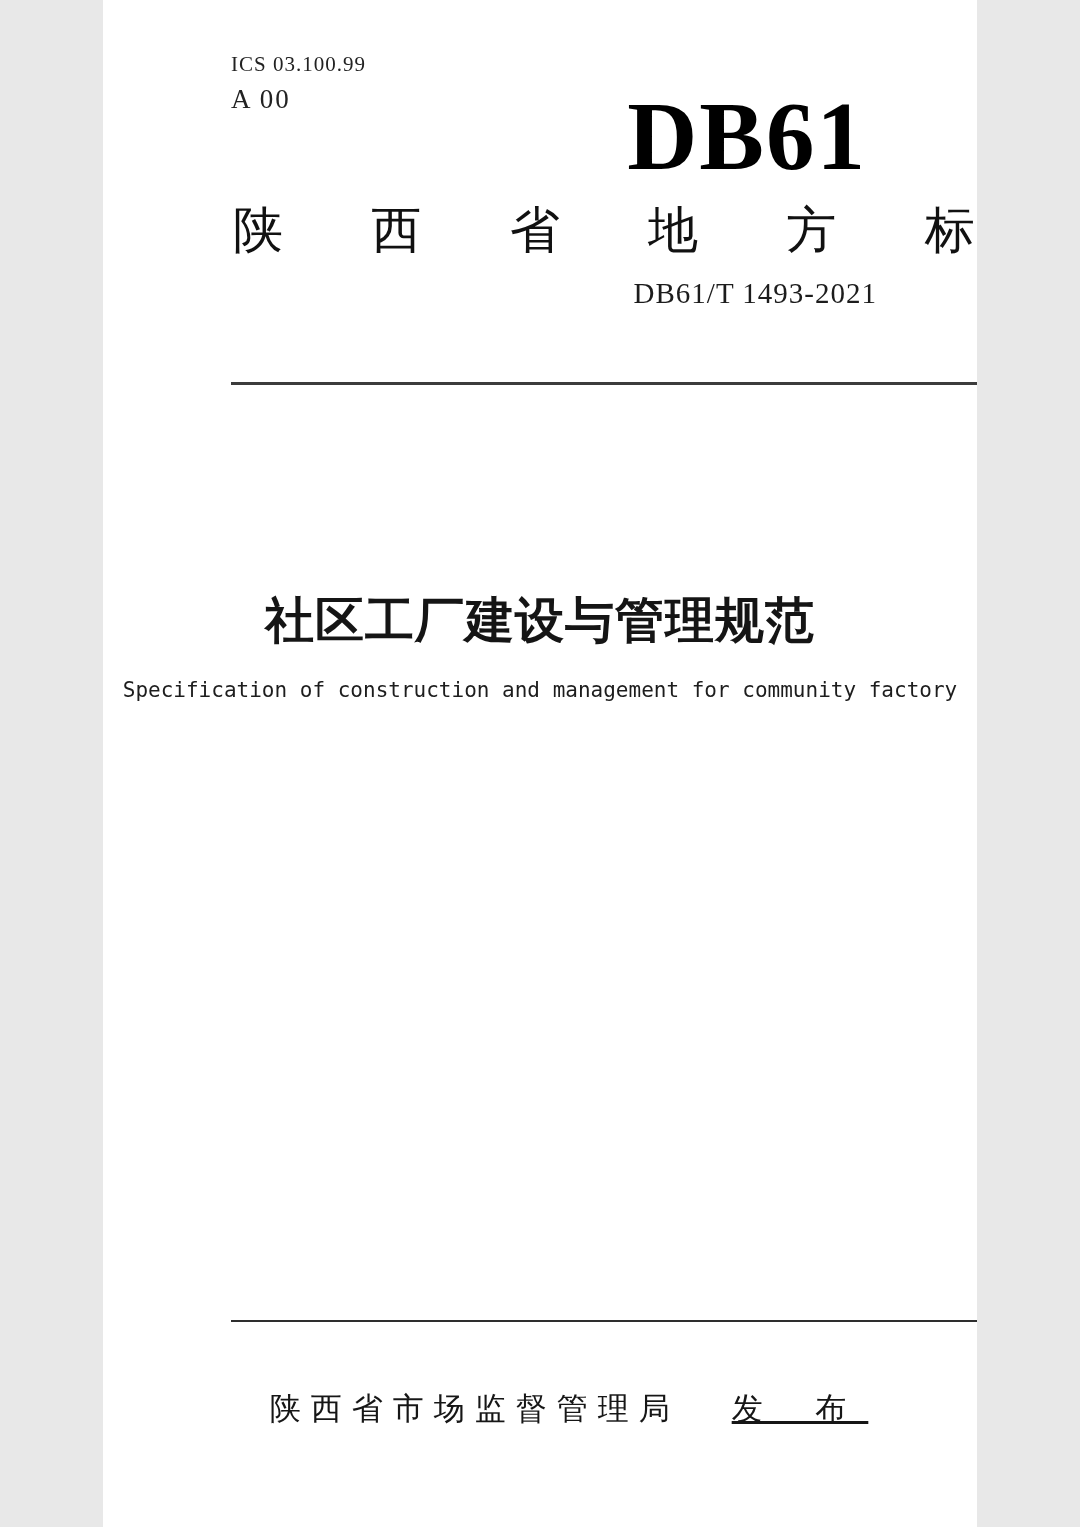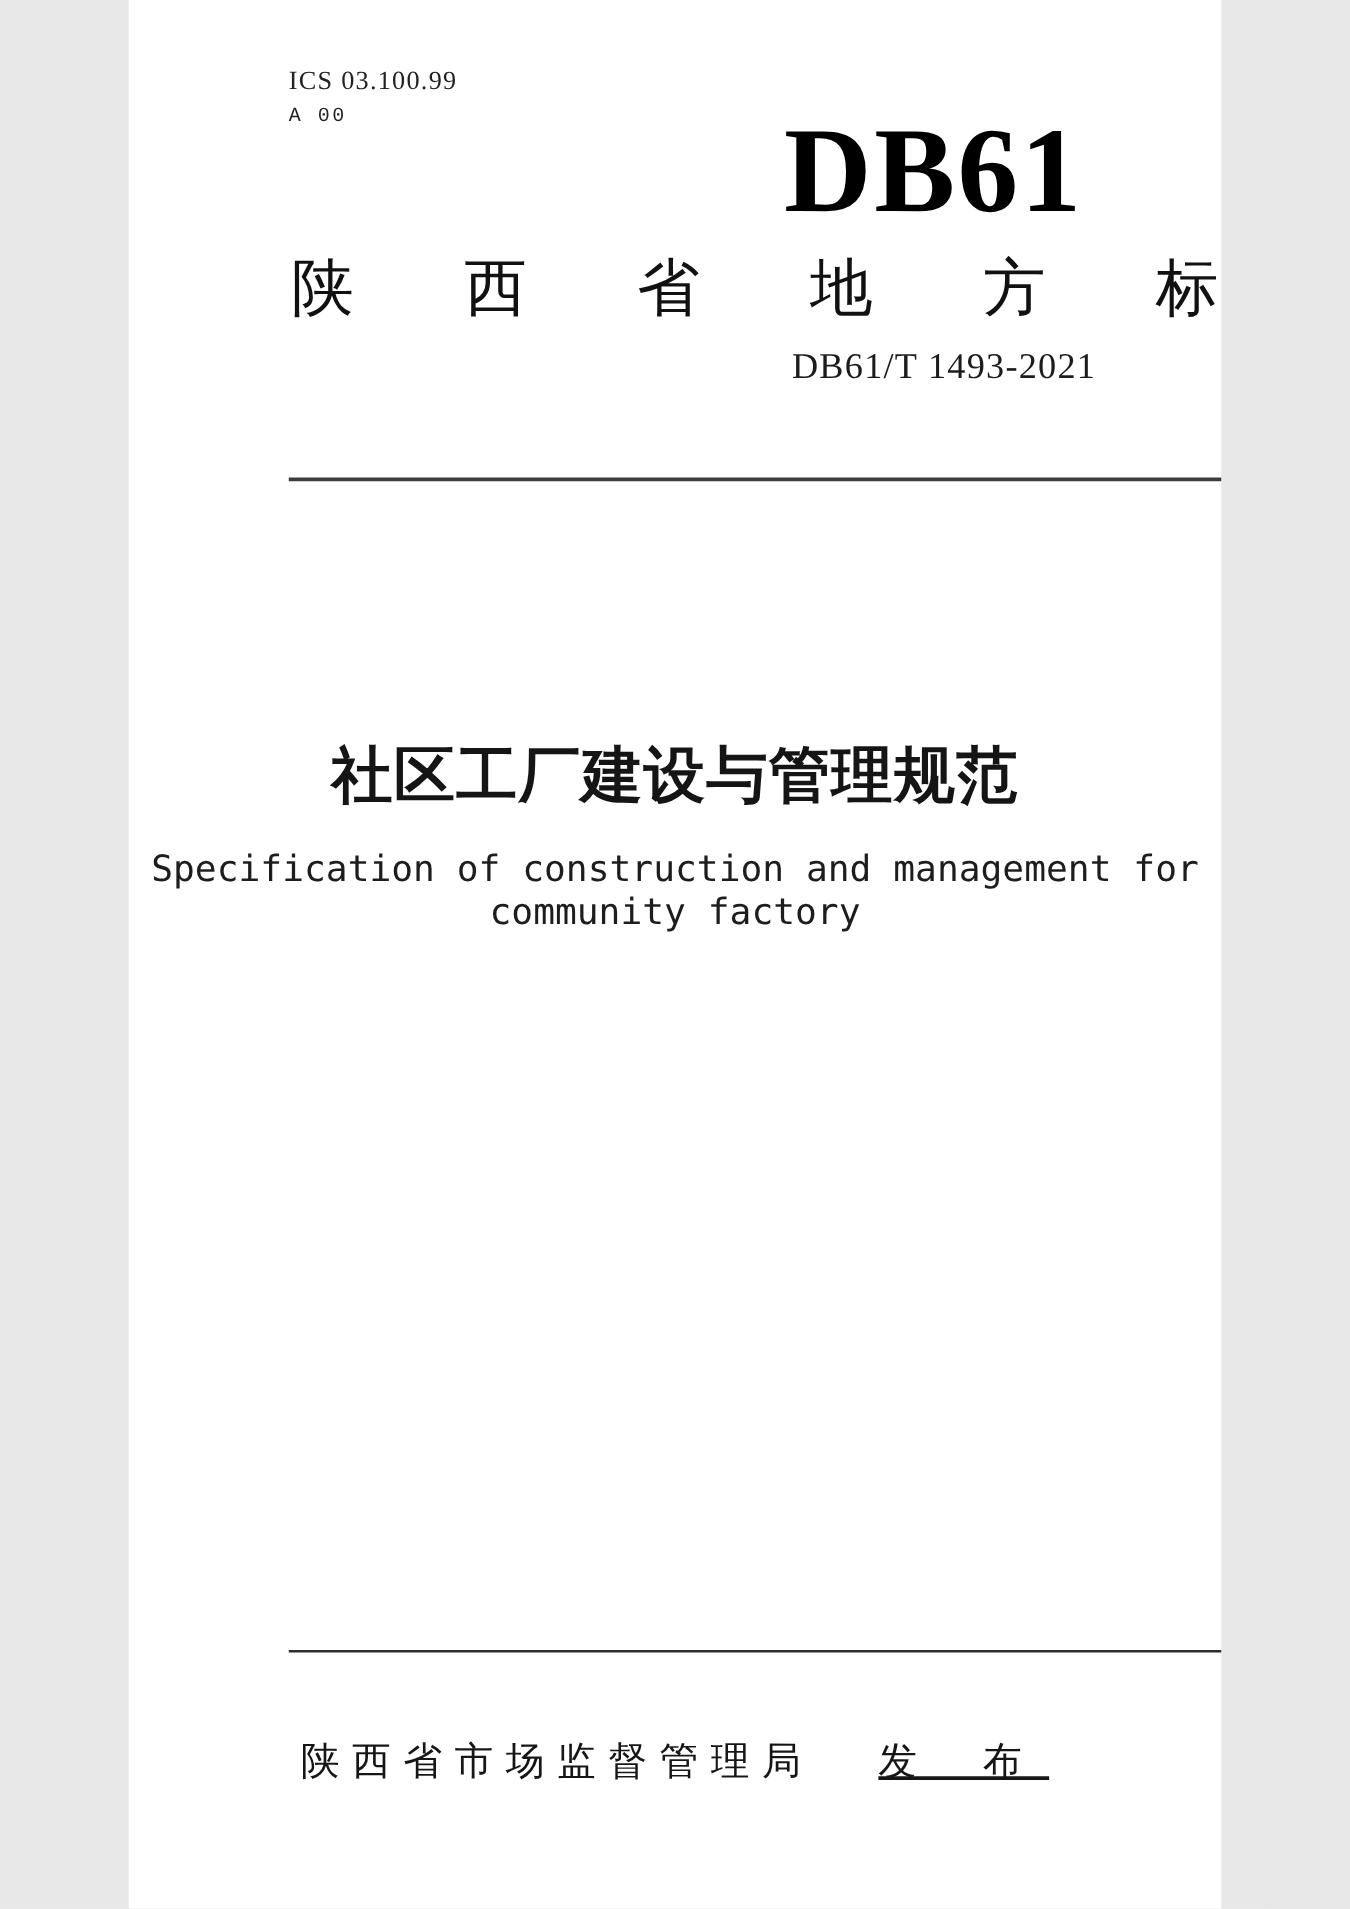--- a/index.html
+++ b/index.html
@@ -24,22 +24,22 @@
     top: 52px;
     font-family: "Liberation Serif", serif;
     font-size: 21px;
     letter-spacing: 1px;
     color: #222;
   }
   .doc-class {
     position: absolute;
     left: 128px;
     top: 84px;
-    font-family: Liberation Mono, monospace;
-    font-size: 16px;
+    font-family: Liberation Serif, serif;
+    font-size: 27px;
     letter-spacing: 2px;
     color: #222;
   }
 
   
   .db-logo {
     position: absolute;
     right: 110px;
     top: 88px;
     font-family: "Liberation Serif", "DejaVu Serif", serif;
@@ -97,21 +97,21 @@
     letter-spacing: 1px;
     color: #151515;
   }
   .title-en {
     position: absolute;
     left: 0;
     top: 678px;
     width: 100%;
     text-align: center;
     font-family: "DejaVu Sans Mono", monospace;
-    font-size: 29px;
+    font-size: 21px;
     color: #1d1d1d;
   }
 
   
   .dates-row {
     position: absolute;
     left: 128px;
     top: 1284px;
     width: 876px;
     display: flex;
@@ -136,20 +136,21 @@
     position: absolute;
     left: 0;
     top: 1388px;
     width: 100%;
     display: flex;
     justify-content: center;
     align-items: baseline;
     font-family: "Liberation Sans", sans-serif;
     font-size: 31px;
     color: #161616;
+    padding-left: 29px;
   }
   .publisher-name {
     letter-spacing: 10px;
   }
   .publisher-action {
     margin-left: 52px;
     letter-spacing: 22px;
     text-decoration: underline;
   }
 </style>

